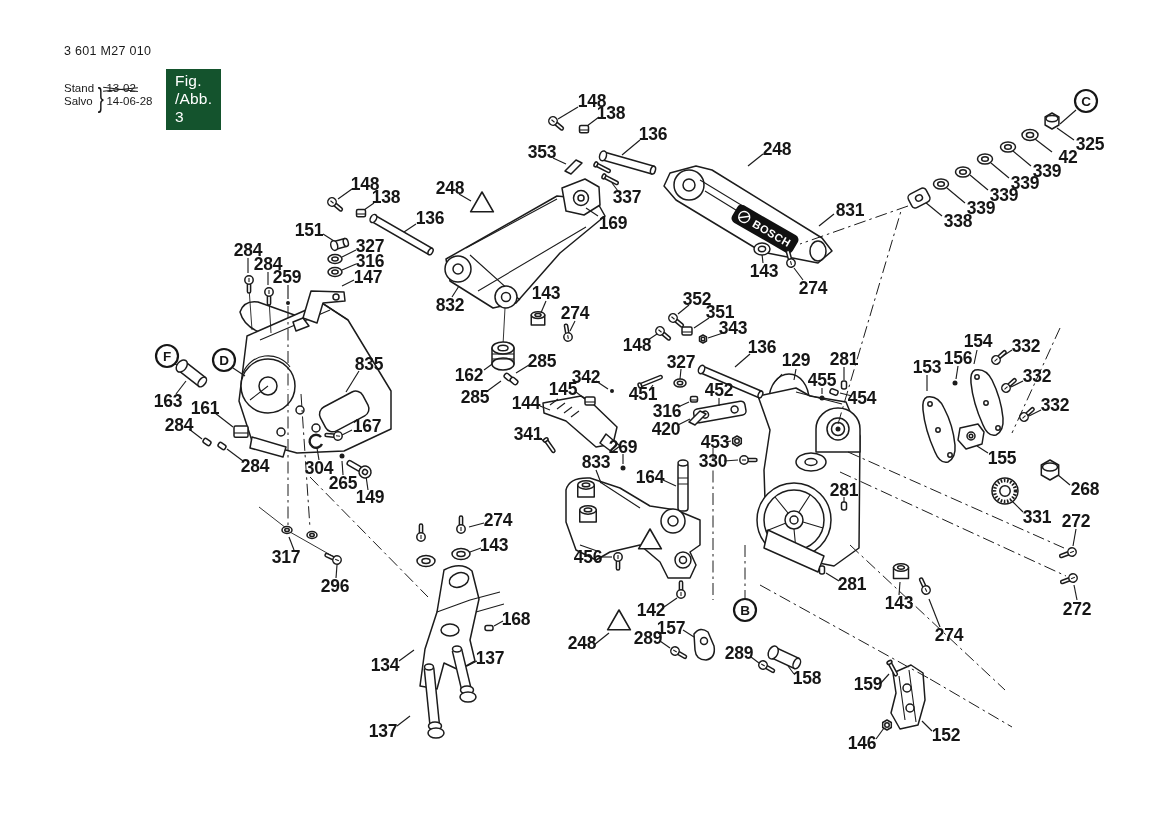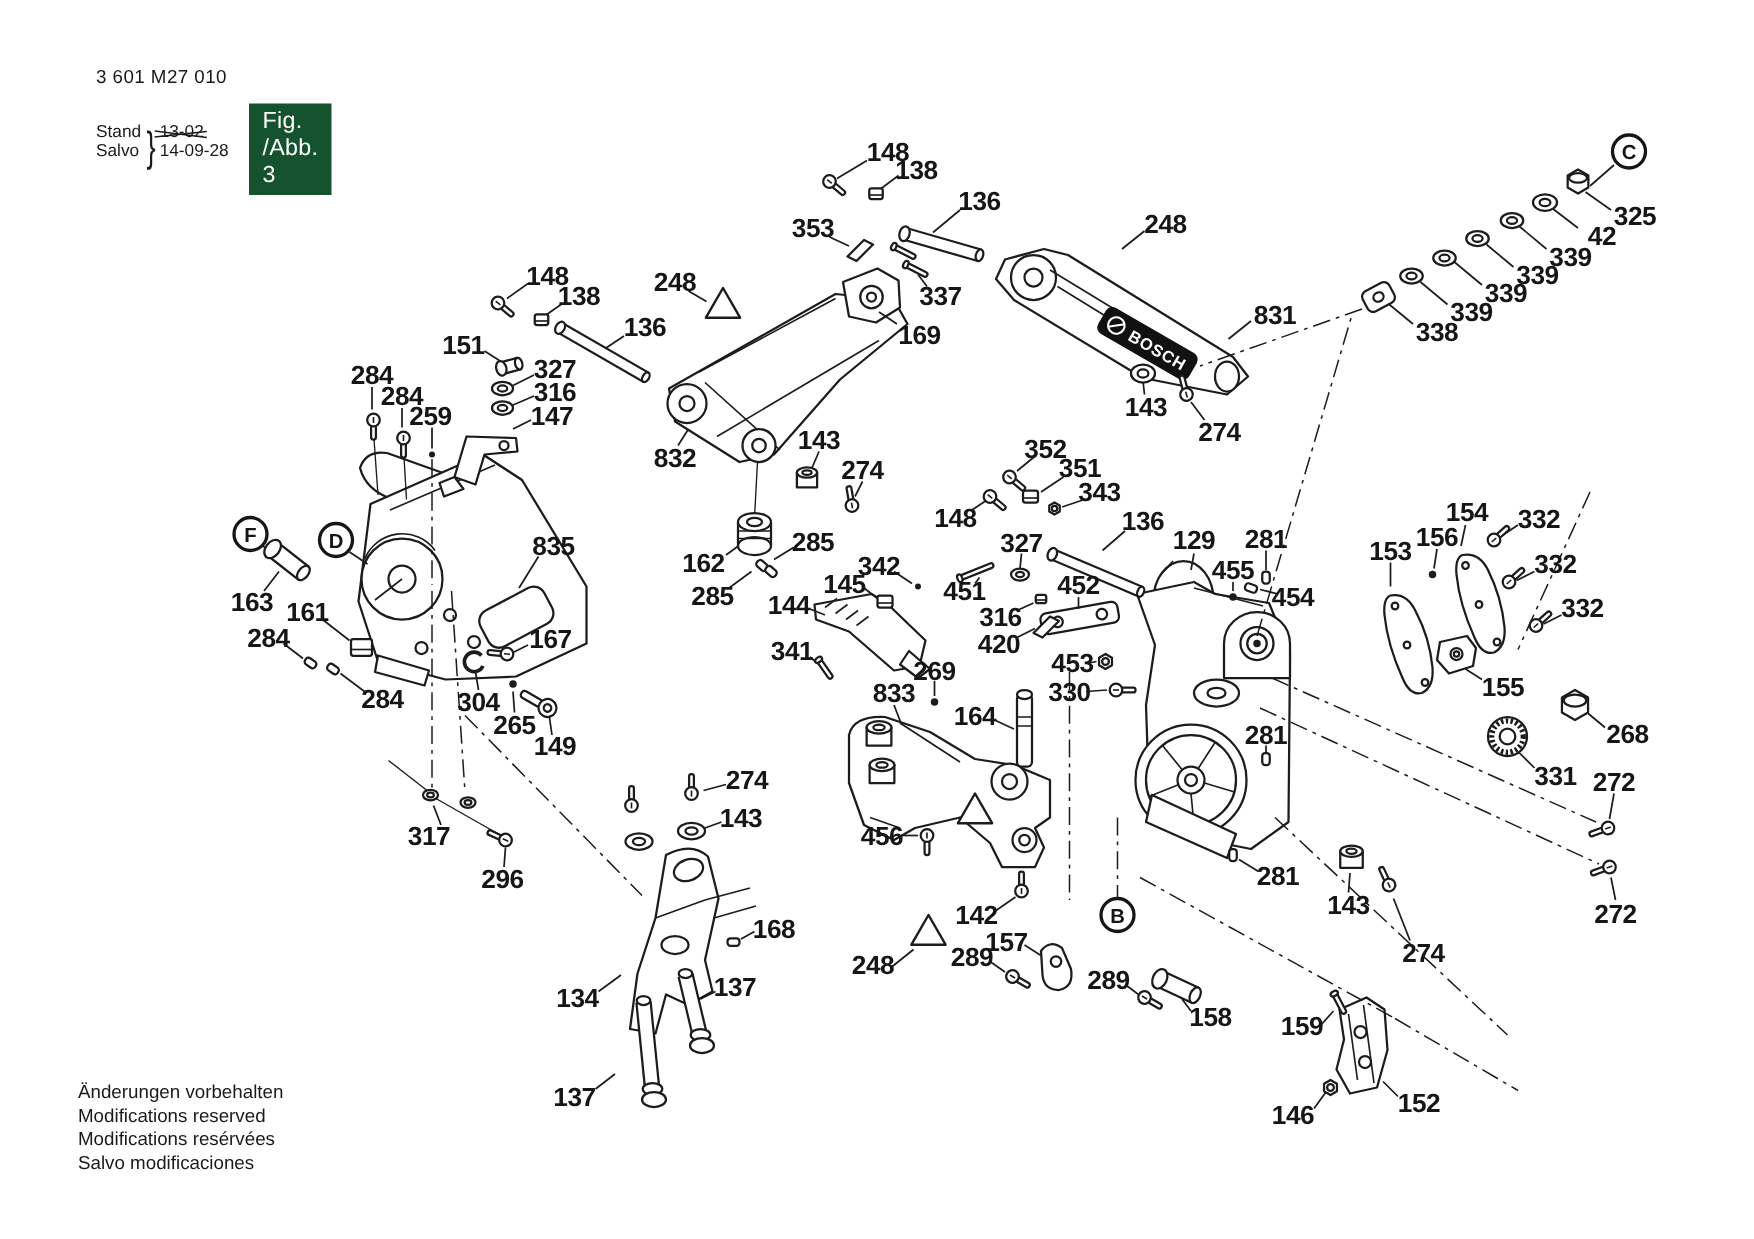--- a/index.html
+++ b/index.html
@@ -800,26 +800,20 @@
   <div class="hdr">
     <div class="pn">3 601 M27 010</div>
     <div class="standwrap">
       <div class="si">
         <div>Stand</div>
         <div>Salvo</div>
       </div>
       <div class="brace">}</div>
       <div class="dates">
         <div class="old">13-02</div>
-        <div>14-09-28</div>
+        <div>14-06-28</div>
       </div>
     </div>
     <div class="figbox">Fig. /Abb. 3</div>
   </div>
 
-  <div class="ftr">
-    <div>Änderungen vorbehalten</div>
-    <div>Modifications reserved</div>
-    <div>Modifications resérvées</div>
-    <div>Salvo modificaciones</div>
-  </div>
 
 </div>
 
 </body></html>

